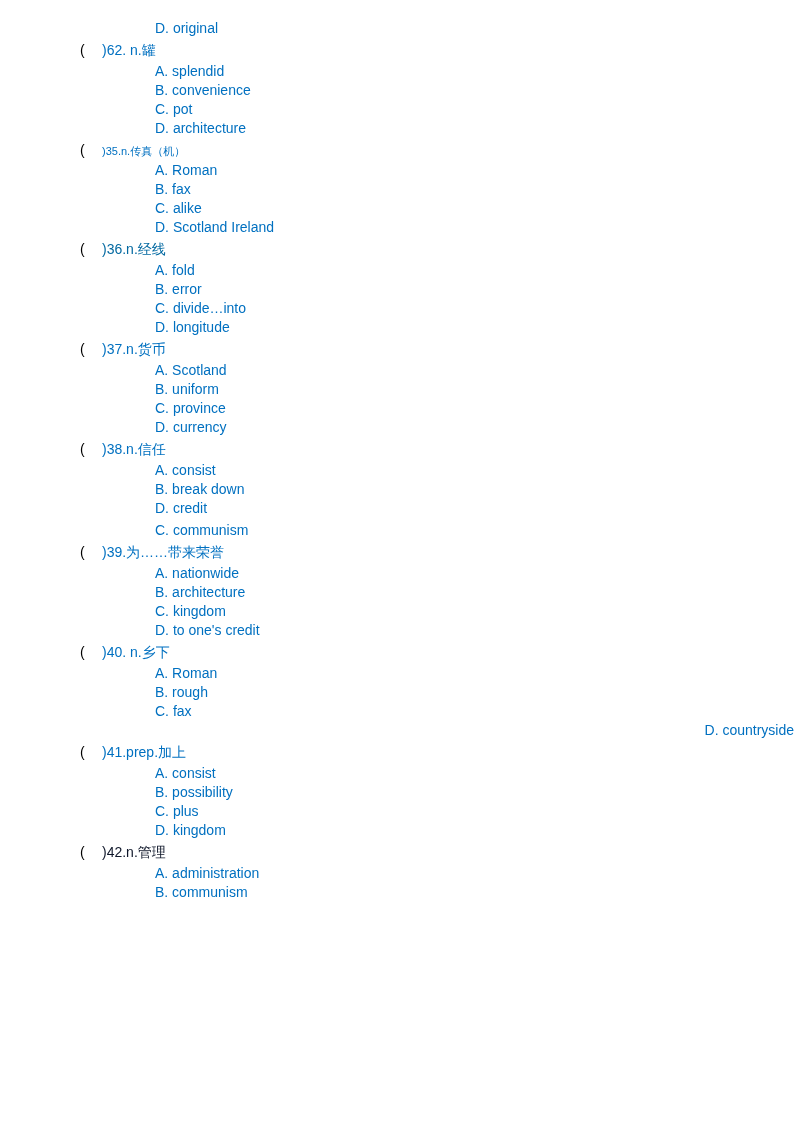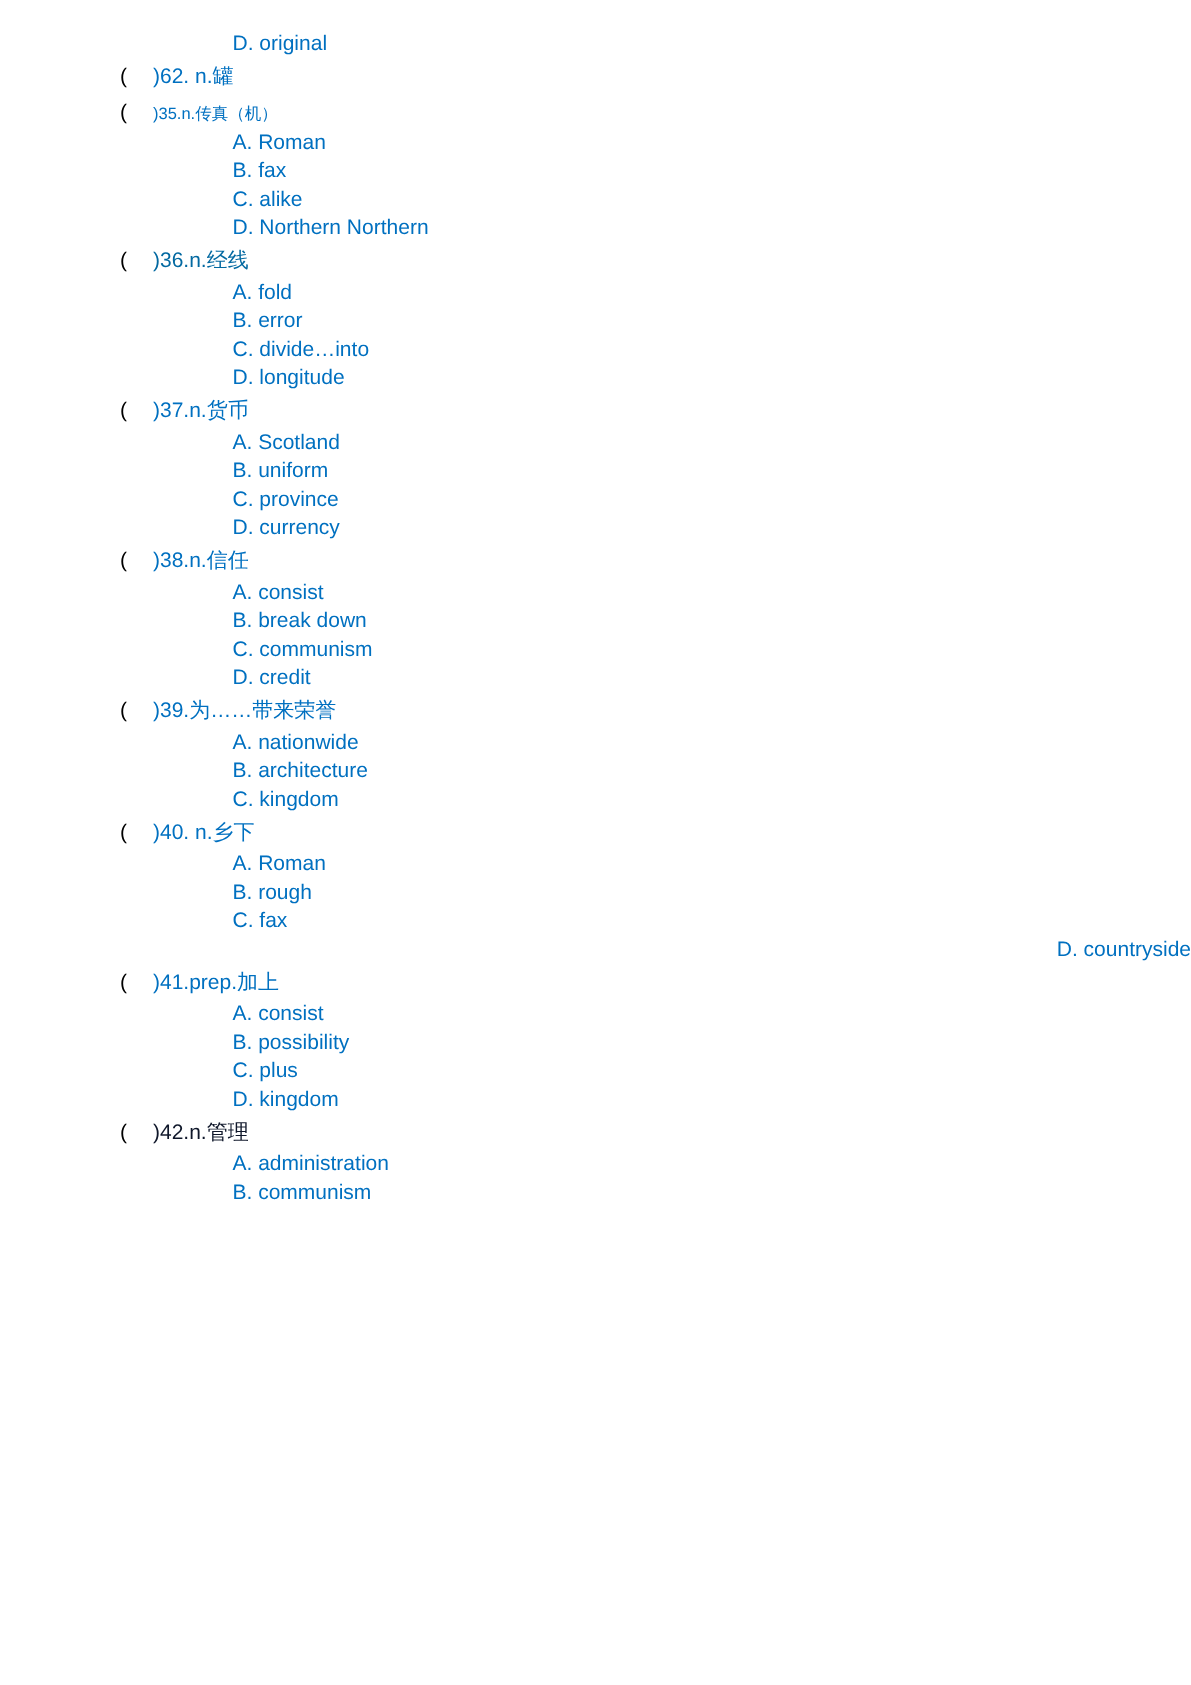--- a/index.html
+++ b/index.html
@@ -42,34 +42,40 @@
     <span style="color: #0070c0; font-size: 14px;">D. original</span>
   </div>
 
   <div class="section">
     <div class="question-row" style="display:flex; align-items:baseline; margin-bottom:3px;">
       <span style="padding-left:80px; color:#000; min-width:98px;">
         <span>(</span>
       </span>
       <span style="color:#0070c0; font-size:14px; margin-left:4px;">)62. n.罐</span>
     </div>
+    <div class="options-block">
+      <div class="opt-line"><span>A.    splendid</span></div>
+      <div class="opt-line"><span>B. convenience</span></div>
+      <div class="opt-line"><span>C. pot</span></div>
+      <div class="opt-line" style="margin-bottom:6px;"><span>D. architecture</span></div>
+    </div>
   </div>
 
   <div class="section">
     <div class="question-row" style="display:flex; align-items:baseline; margin-bottom:3px;">
       <span style="padding-left:80px; color:#000; min-width:98px;">
         <span>(</span>
       </span>
       <span style="color:#0070c0; font-size:11px; margin-left:4px;">)35.n.传真（机）</span>
     </div>
     <div class="options-block">
       <div class="opt-line"><span>A. Roman</span></div>
       <div class="opt-line"><span>B. fax</span></div>
       <div class="opt-line"><span>C. alike</span></div>
-      <div class="opt-line" style="margin-bottom:6px;"><span>D. Northern Northern</span></div>
+      <div class="opt-line" style="margin-bottom:6px;"><span>D. Scotland Ireland</span></div>
     </div>
   </div>
 
   <div class="section">
     <div class="question-row" style="display:flex; align-items:baseline; margin-bottom:3px;">
       <span style="padding-left:80px; color:#000; min-width:98px;">
         <span>(</span>
       </span>
       <span style="color:#0369a1; font-size:14px; margin-left:4px;">)36.n.经线</span>
     </div>
@@ -99,36 +105,37 @@
   <div class="section">
     <div class="question-row" style="display:flex; align-items:baseline; margin-bottom:3px;">
       <span style="padding-left:80px; color:#000; min-width:98px;">
         <span>(</span>
       </span>
       <span style="color:#0070c0; font-size:14px; margin-left:4px;">)38.n.信任</span>
     </div>
     <div class="options-block">
       <div class="opt-line"><span>A. consist</span></div>
       <div class="opt-line"><span>B. break down</span></div>
+      <div class="opt-line" style="margin-bottom:6px;"><span>D. credit</span></div>
       <div class="opt-line"><span>C. communism</span></div>
-      <div class="opt-line" style="margin-bottom:6px;"><span>D. credit</span></div>
     </div>
   </div>
 
   <div class="section">
     <div class="question-row" style="display:flex; align-items:baseline; margin-bottom:3px;">
       <span style="padding-left:80px; color:#000; min-width:98px;">
         <span>(</span>
       </span>
       <span style="color:#0070c0; font-size:14px; margin-left:4px;">)39.为……带来荣誉</span>
     </div>
     <div class="options-block">
       <div class="opt-line"><span>A. nationwide</span></div>
       <div class="opt-line"><span>B. architecture</span></div>
       <div class="opt-line"><span>C. kingdom</span></div>
+      <div class="opt-line" style="margin-bottom:6px;"><span>D. to one's credit</span></div>
     </div>
   </div>
 
   <div class="section">
     <div class="question-row" style="display:flex; align-items:baseline; margin-bottom:3px;">
       <span style="padding-left:80px; color:#000; min-width:98px;">
         <span>(</span>
       </span>
       <span style="color:#0070c0; font-size:14px; margin-left:4px;">)40. n.乡下</span>
     </div>

